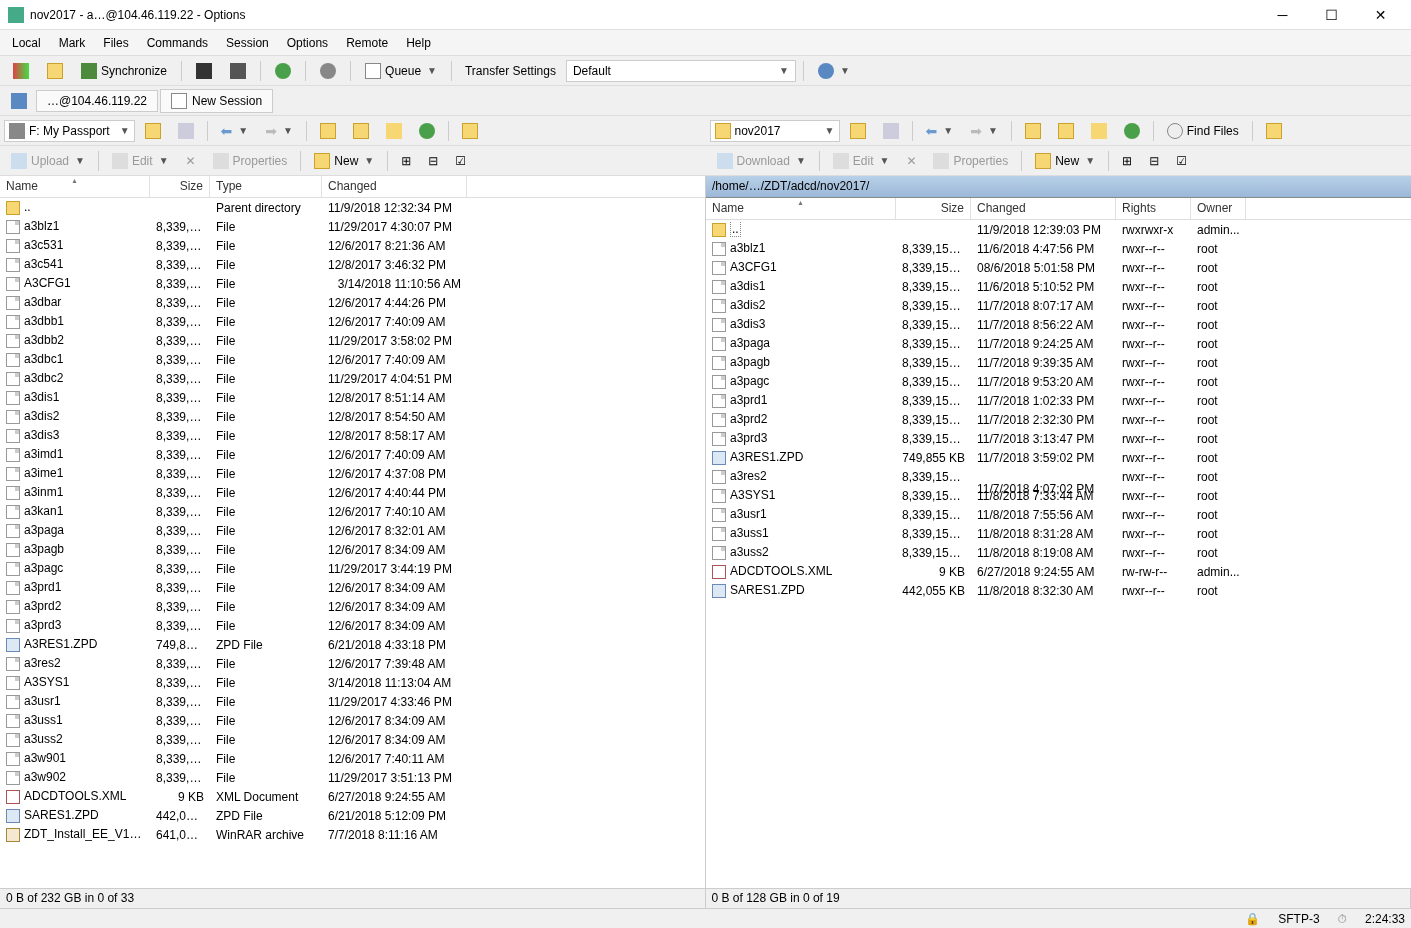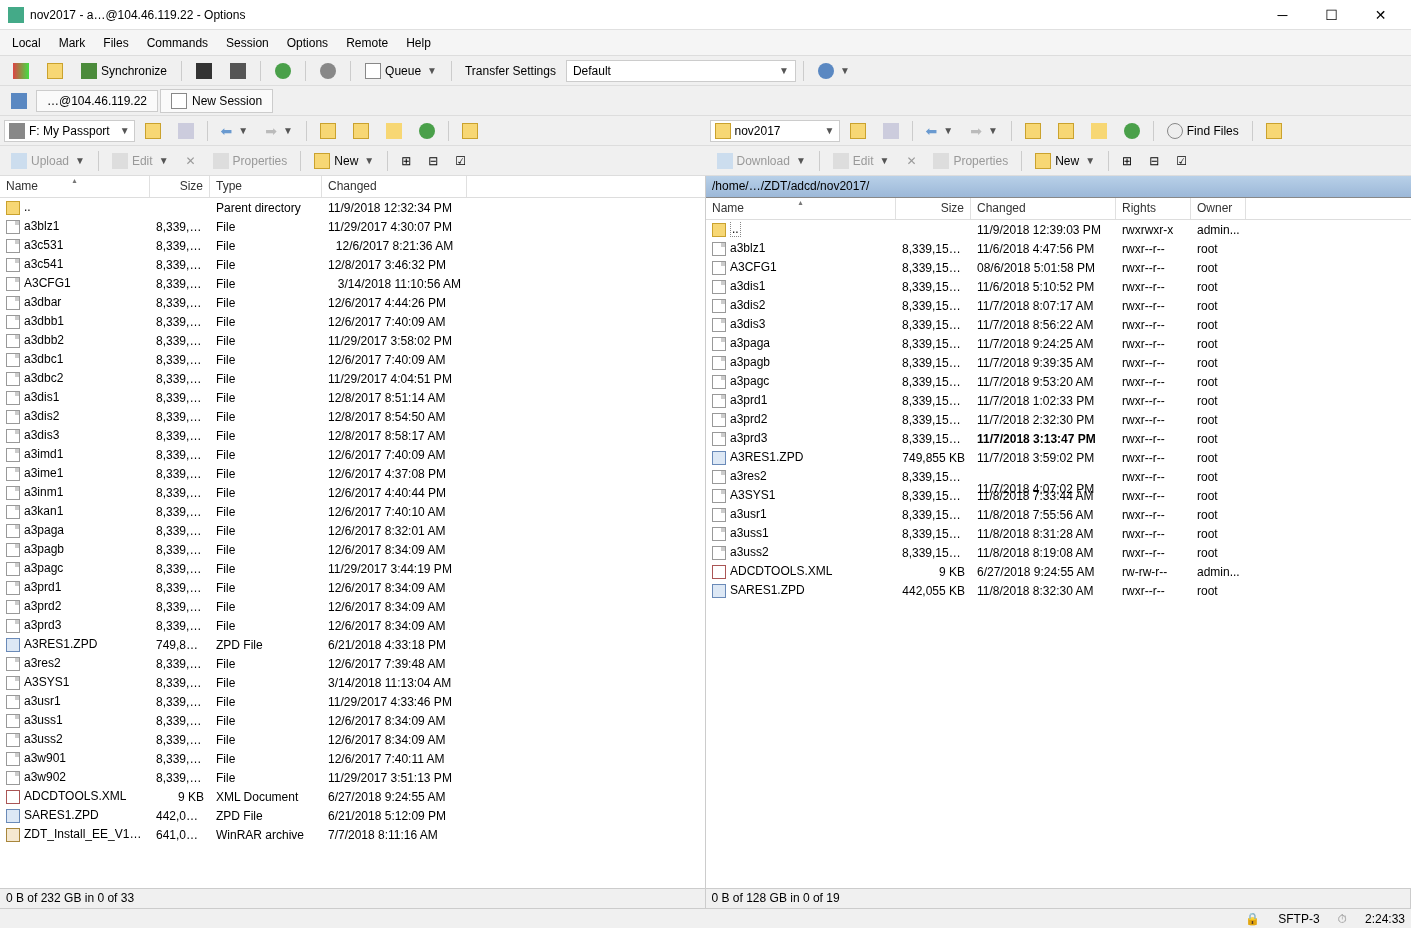--- a/index.html
+++ b/index.html
@@ -284,21 +284,21 @@
         <div class="row">
           <div class="cell" style="width: 150px;"><span class="ficon file"></span>a3blz1</div>
           <div class="cell" style="width: 60px; text-align: right;">8,339,15...</div>
           <div class="cell" style="width: 112px;">File</div>
           <div class="cell" style="width: 145px;">11/29/2017 4:30:07 PM</div>
         </div>
         <div class="row">
           <div class="cell" style="width: 150px;"><span class="ficon file"></span>a3c531</div>
           <div class="cell" style="width: 60px; text-align: right;">8,339,15...</div>
           <div class="cell" style="width: 112px;">File</div>
-          <div class="cell" style="width: 145px; text-align: center;">12/6/2017 8:21:36 AM</div>
+          <div class="cell" style="width: 145px;">12/6/2017 8:21:36 AM</div>
         </div>
         <div class="row">
           <div class="cell" style="width: 150px;"><span class="ficon file"></span>a3c541</div>
           <div class="cell" style="width: 60px; text-align: right;">8,339,15...</div>
           <div class="cell" style="width: 112px;">File</div>
           <div class="cell" style="width: 145px;">12/8/2017 3:46:32 PM</div>
         </div>
         <div class="row">
           <div class="cell" style="width: 150px;"><span class="ficon file"></span>A3CFG1</div>
           <div class="cell" style="width: 60px; text-align: right;">8,339,15...</div>
@@ -564,21 +564,21 @@
         <div class="row">
           <div class="cell" style="width: 190px;"><span class="ficon file"></span>a3prd2</div>
           <div class="cell" style="width: 75px; text-align: right;">8,339,153 KB</div>
           <div class="cell" style="width: 145px;">11/7/2018 2:32:30 PM</div>
           <div class="cell" style="width: 75px;">rwxr--r--</div>
           <div class="cell" style="width: 55px;">root</div>
         </div>
         <div class="row">
           <div class="cell" style="width: 190px;"><span class="ficon file"></span>a3prd3</div>
           <div class="cell" style="width: 75px; text-align: right;">8,339,153 KB</div>
-          <div class="cell" style="width: 145px; font-weight: bold;">11/7/2018 3:13:47 PM</div>
+          <div class="cell" style="width: 145px;">11/7/2018 3:13:47 PM</div>
           <div class="cell" style="width: 75px;">rwxr--r--</div>
           <div class="cell" style="width: 55px;">root</div>
         </div>
         <div class="row">
           <div class="cell" style="width: 190px;"><span class="ficon zpd"></span>A3RES1.ZPD</div>
           <div class="cell" style="width: 75px; text-align: right;">749,855 KB</div>
           <div class="cell" style="width: 145px;">11/7/2018 3:59:02 PM</div>
           <div class="cell" style="width: 75px;">rwxr--r--</div>
           <div class="cell" style="width: 55px;">root</div>
         </div>

